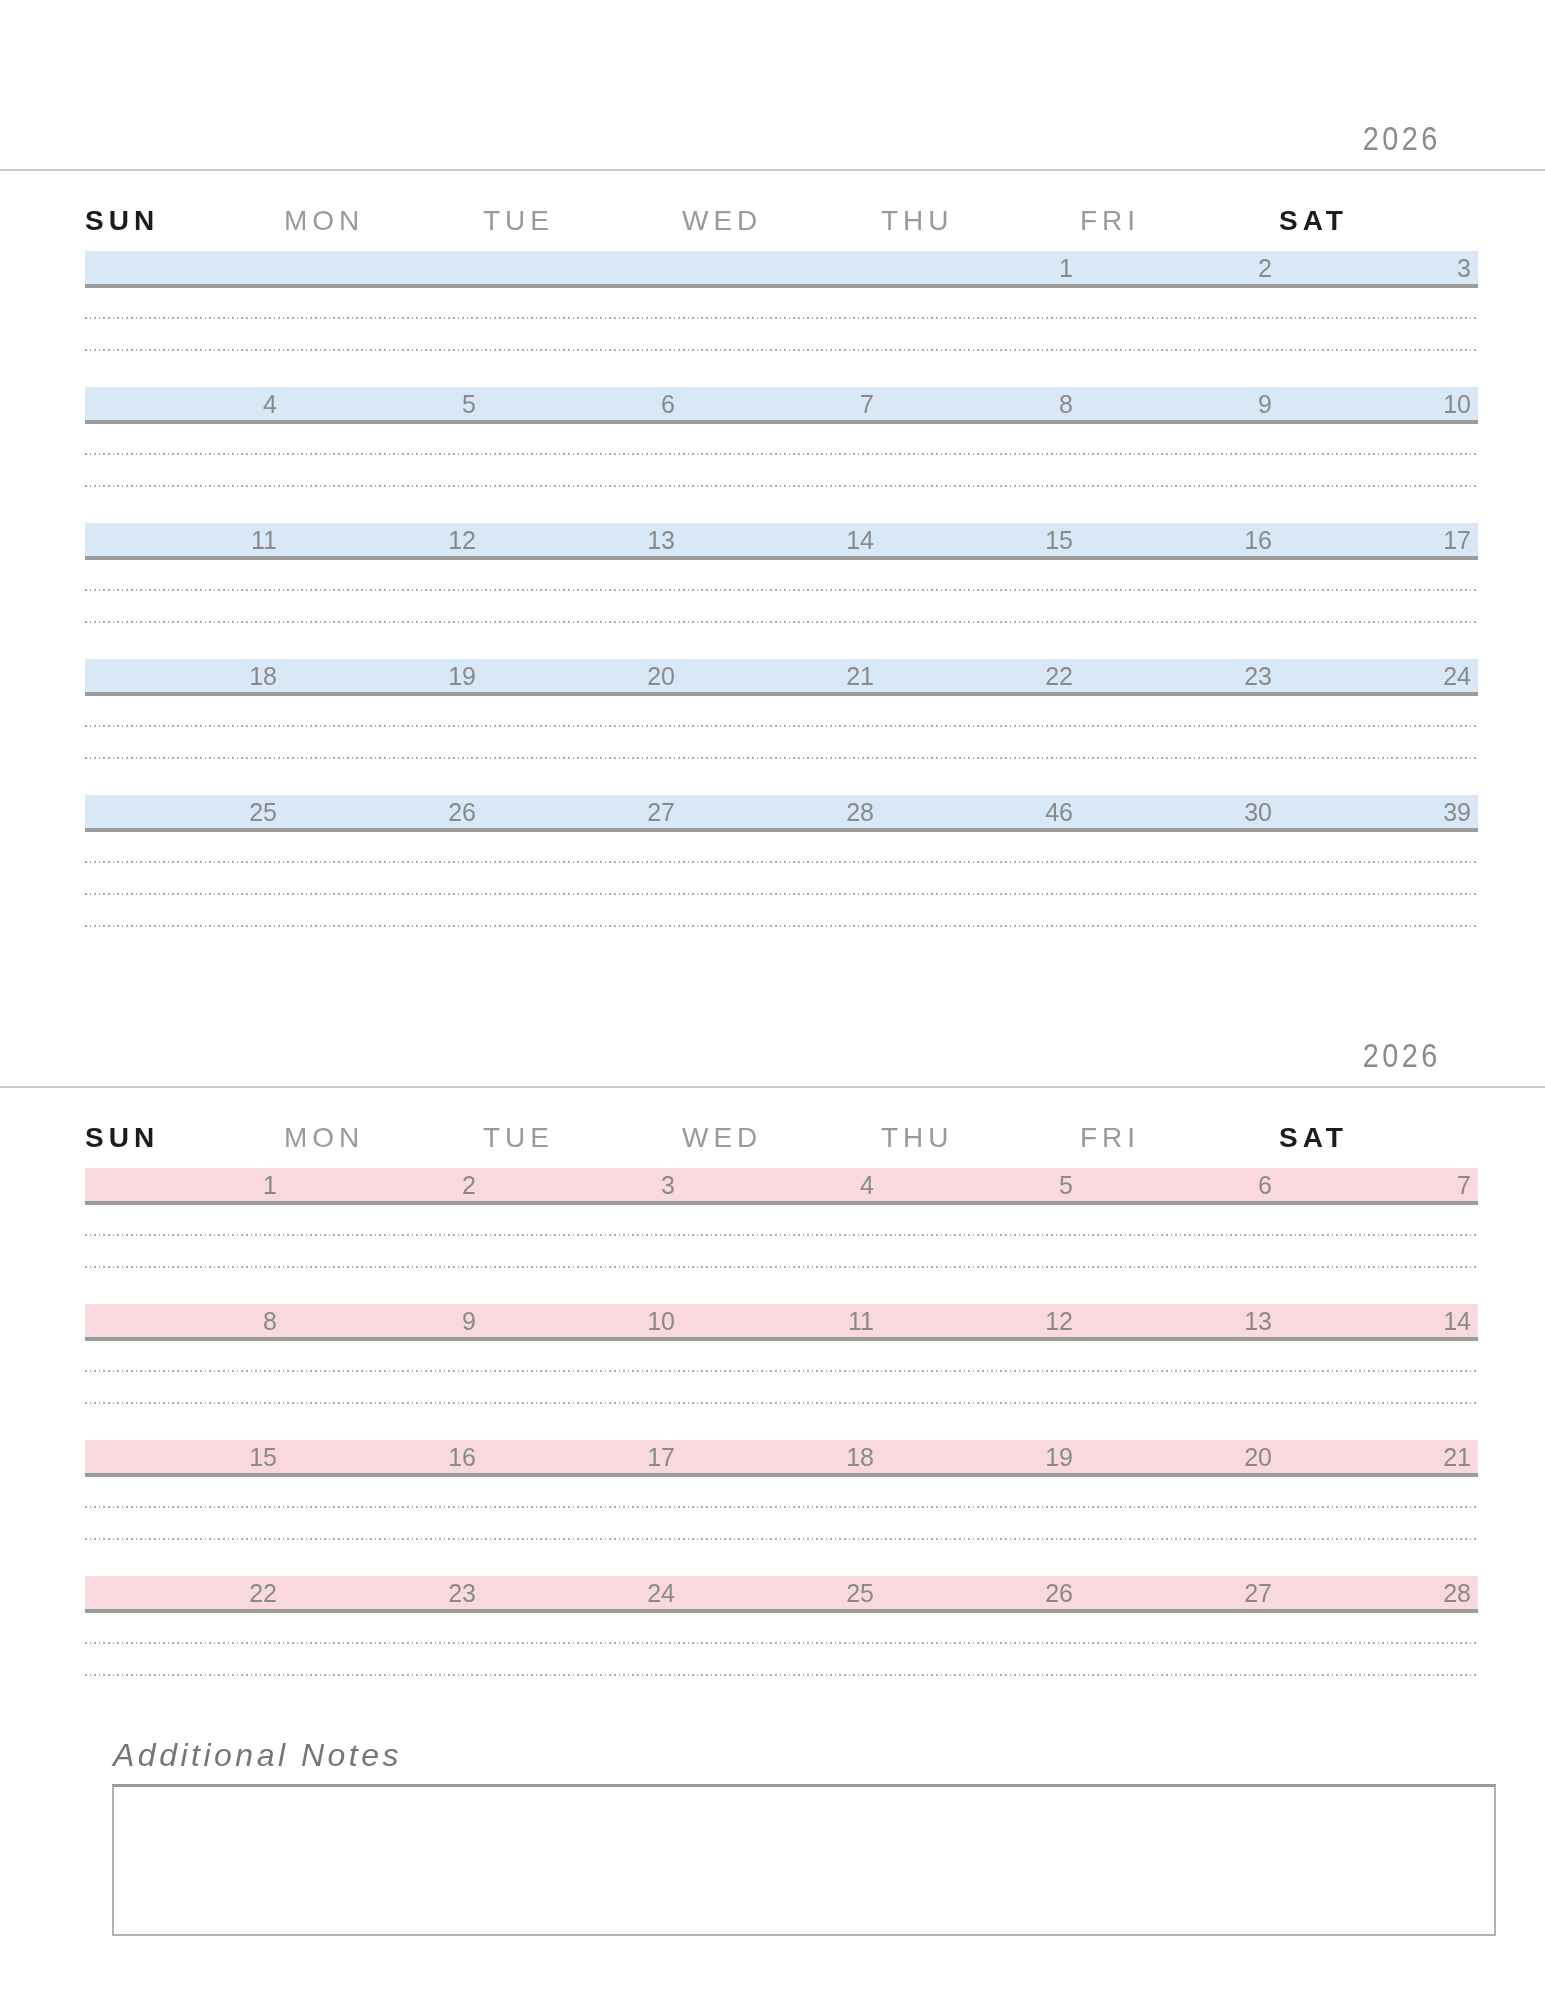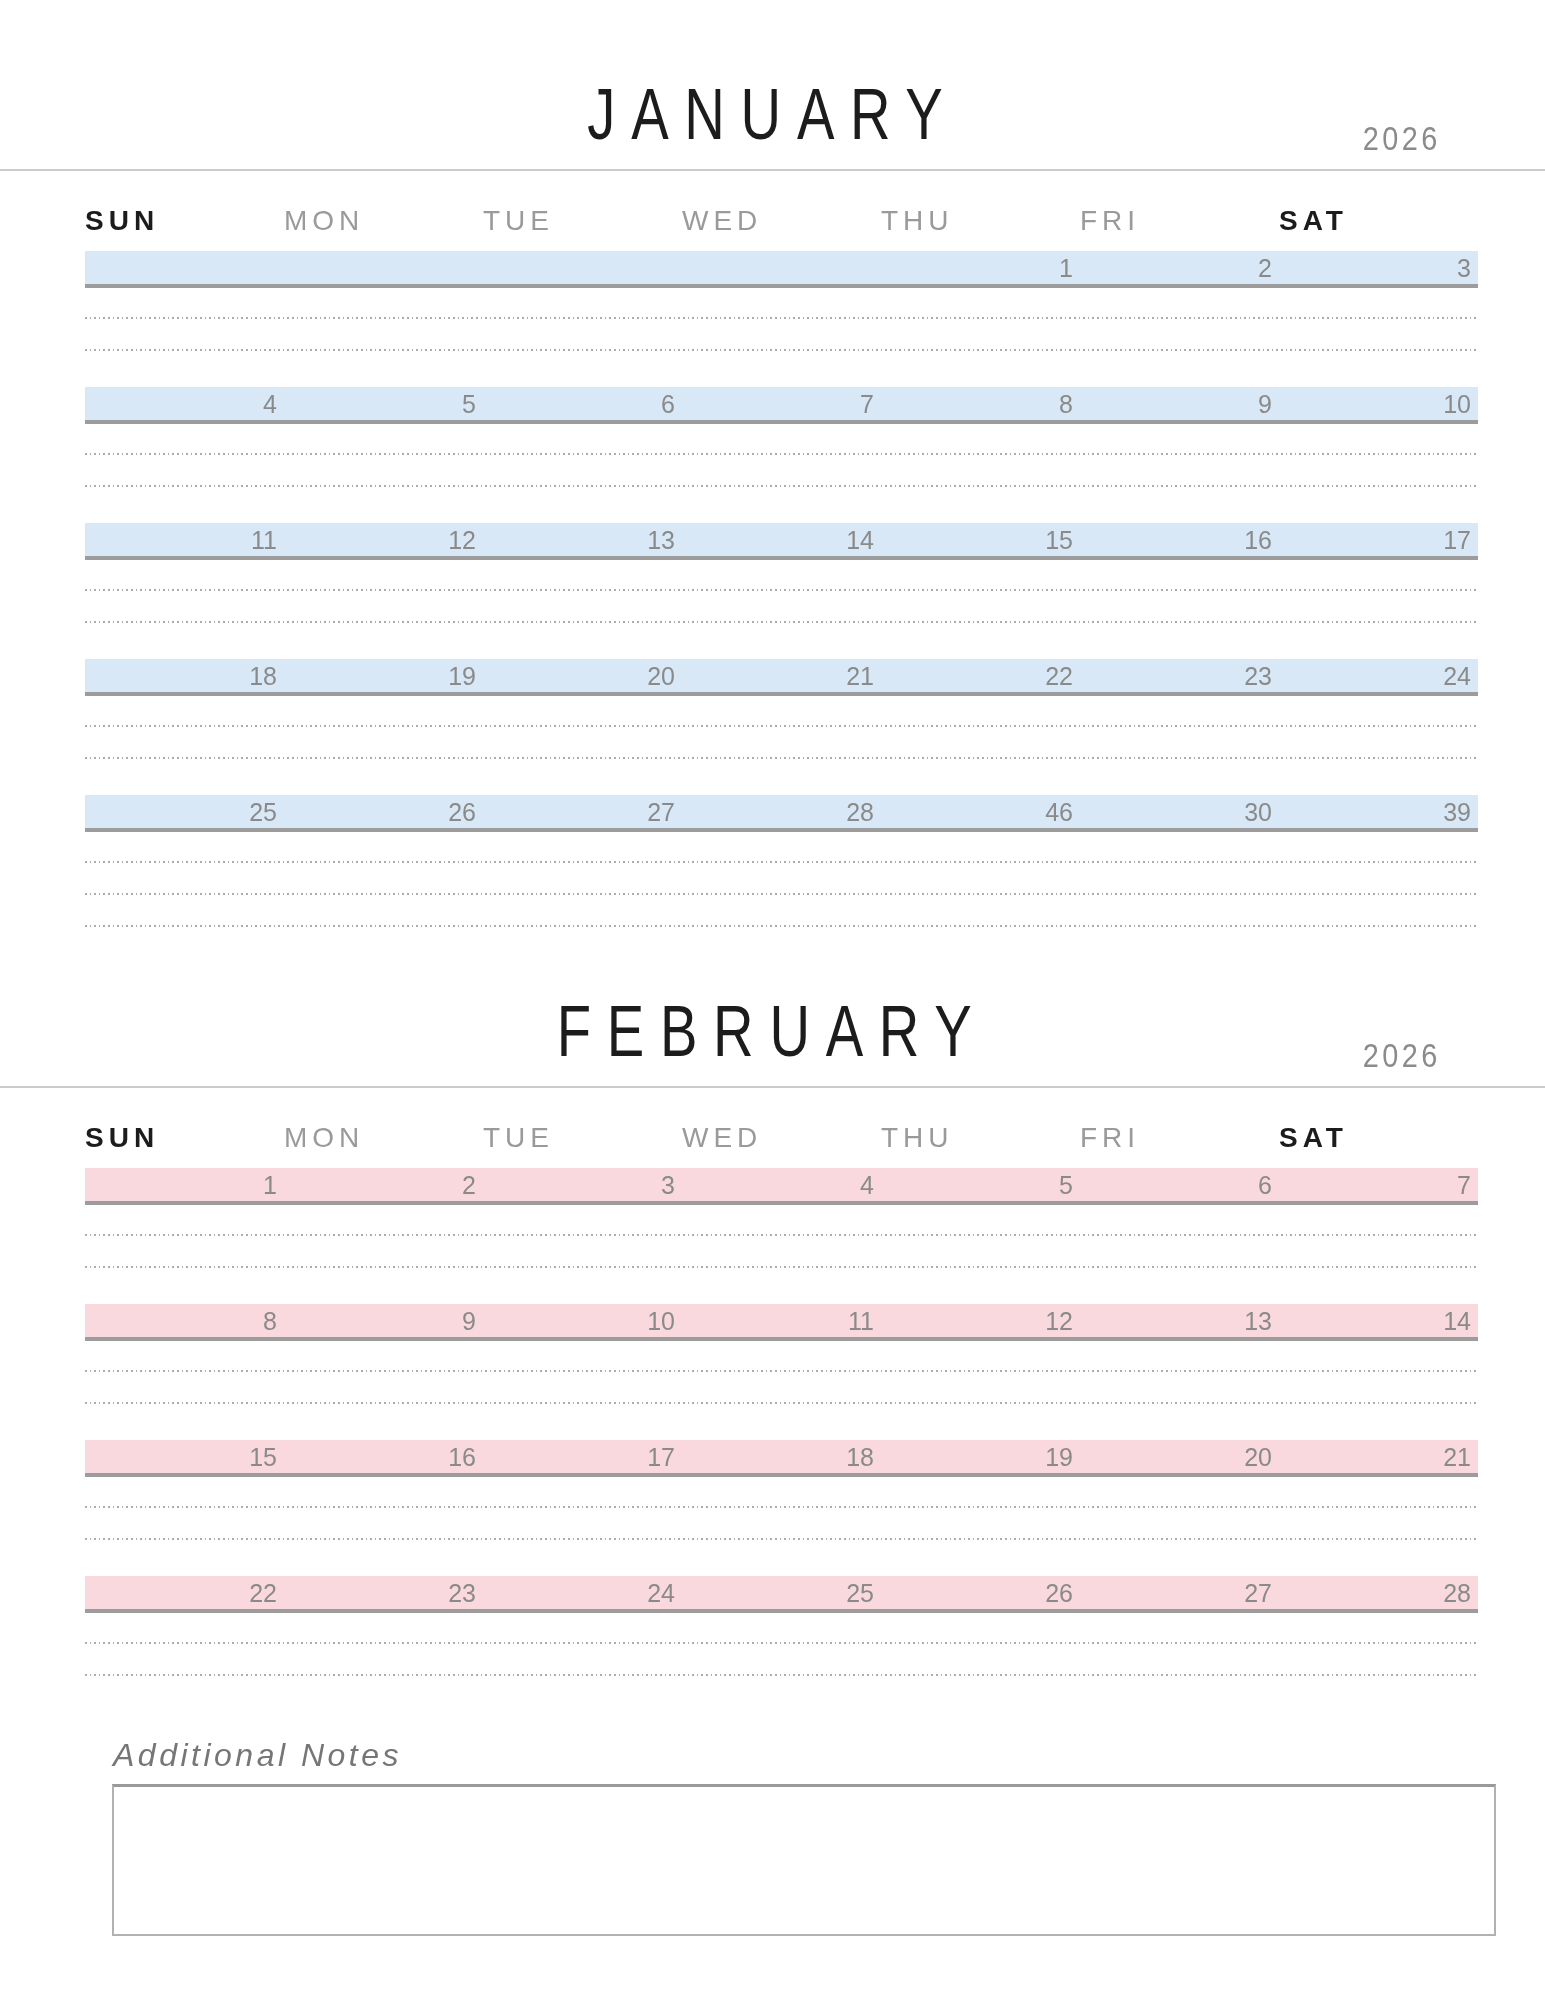--- a/index.html
+++ b/index.html
@@ -68,23 +68,20 @@
   .notes-box{
     position:absolute;top:1784px;left:112px;width:1384px;height:152px;
     background:#ffffff;border:2px solid #b2b2b2;border-top:3px solid #9a9a9a;
     box-sizing:border-box;
   }
 </style>
 </head>
 <body>
 
 <section class="month" id="month-january">
-  <div class="month-title">
-    <span class="title-text">JANUARY</span>
-  </div>
   <div class="year-label">
     <span class="year-text">2026</span>
   </div>
   <div class="header-divider"></div>
 
   <div class="dow-row">
     <div class="dow">SUN</div>
     <div class="dow">MON</div>
     <div class="dow">TUE</div>
     <div class="dow">WED</div>
@@ -157,23 +154,20 @@
         <div class="date-cell">39</div>
       </div>
       <div class="note-line l1"></div>
       <div class="note-line l2"></div>
       <div class="note-line l3"></div>
     </div>
   </div>
 </section>
 
 <section class="month" id="month-february">
-  <div class="month-title">
-    <span class="title-text">FEBRUARY</span>
-  </div>
   <div class="year-label">
     <span class="year-text">2026</span>
   </div>
   <div class="header-divider"></div>
 
   <div class="dow-row">
     <div class="dow">SUN</div>
     <div class="dow">MON</div>
     <div class="dow">TUE</div>
     <div class="dow">WED</div>

